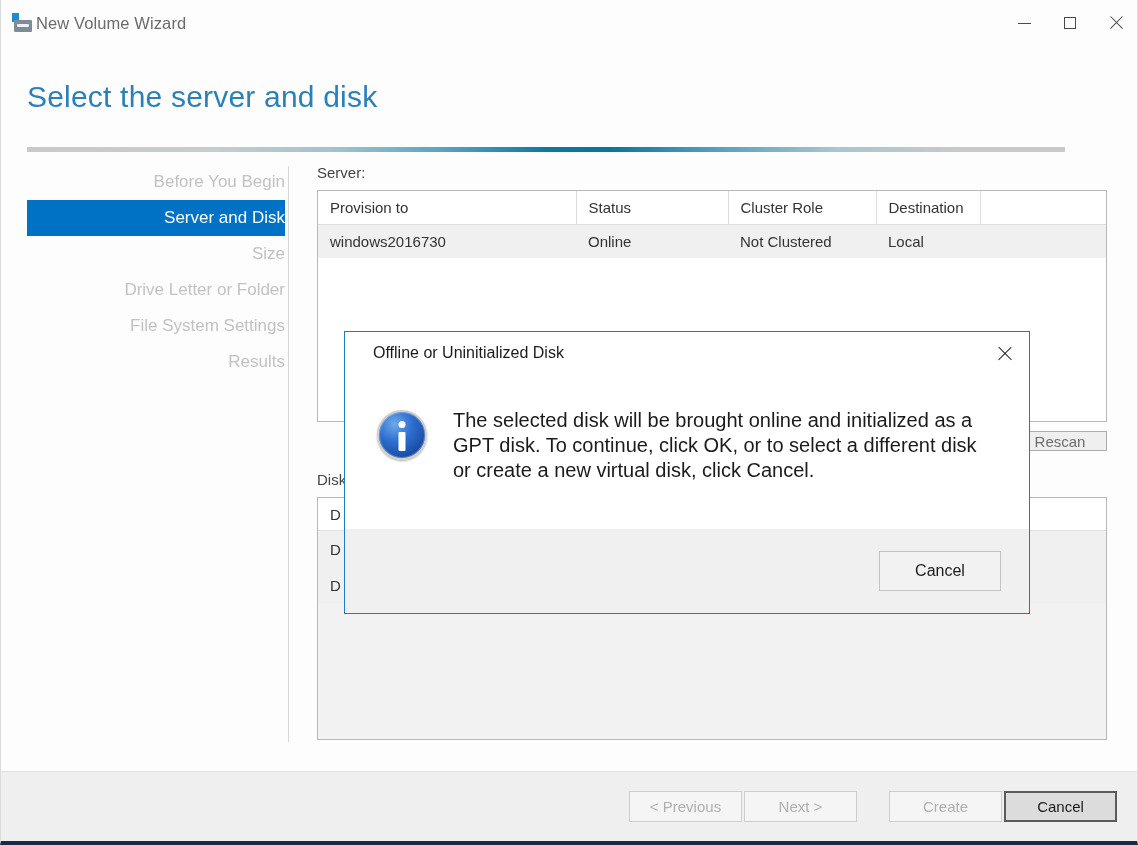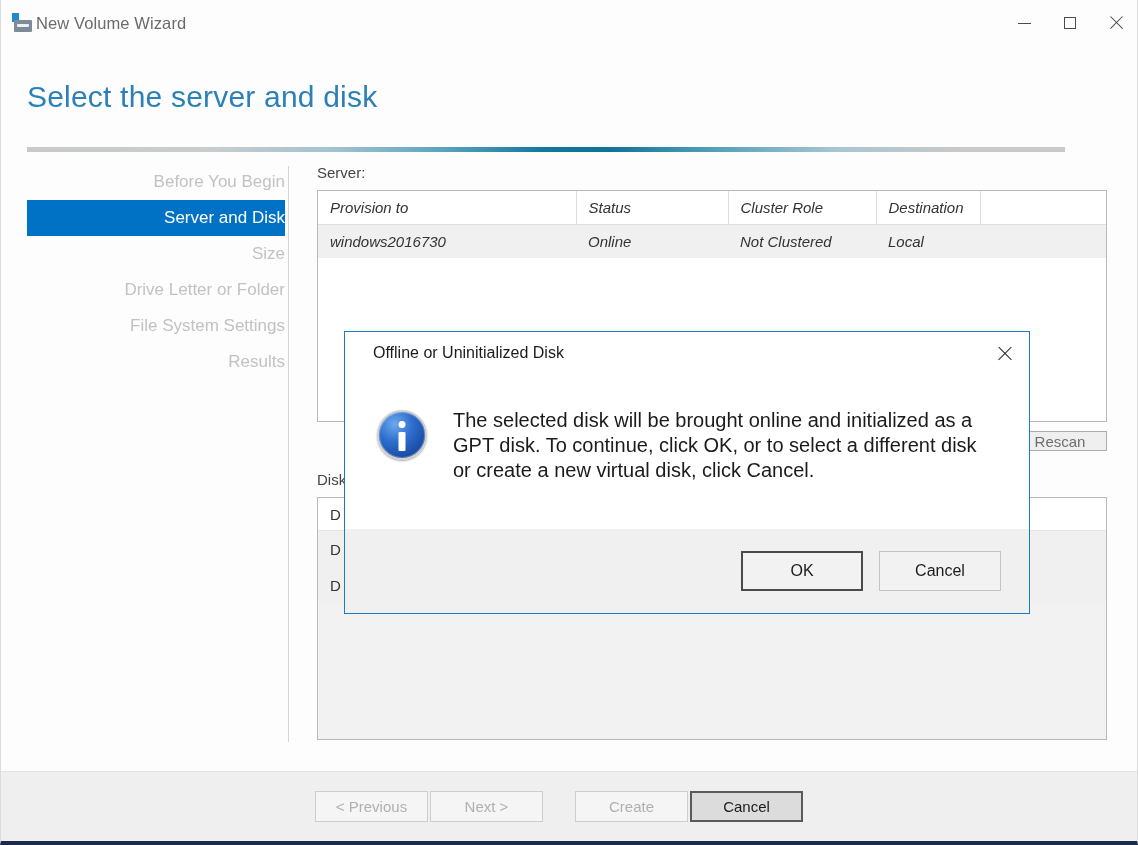--- a/index.html
+++ b/index.html
@@ -172,21 +172,20 @@
     white-space: nowrap;
   }
 
   
   .server-panel {
     width: 790px;
     height: 232px;
     border: 1px solid #b8b8b8;
     background: #ffffff;
     overflow: hidden;
-    font-style: italic;
   }
   .tbl {
     width: 100%;
     border-collapse: collapse;
     table-layout: fixed;
   }
   .tbl th {
     text-align: left;
     font-weight: 400;
     font-size: 15px;
@@ -266,21 +265,21 @@
     background: #e3e3e3;
   }
   .footer {
     position: absolute;
     left: 0; top: 772px;
     width: 1138px;
     height: 69px;
     background: #efefef;
     display: flex;
     align-items: center;
-    justify-content: center;
+    justify-content: flex-end;
     padding-right: 22px;
     gap: 0px;
   }
   .foot-btn {
     width: 113px;
     height: 31px;
     font-size: 15px;
     font-family: "Liberation Sans", sans-serif;
     background: #f5f5f5;
     border: 1px solid #cdcdcd;
@@ -545,20 +544,19 @@
         <div class="dlg-close-glyph"></div>
       </div>
     </div>
 
     <div class="dlg-body">
       <div class="info-icon"></div>
       <div class="dlg-message">The selected disk will be brought online and initialized as a GPT disk. To continue, click OK, or to select a different disk or create a new virtual disk, click Cancel.</div>
     </div>
 
     <div class="dlg-footer">
-      <button class="dlg-btn default">OK</button>
       <div class="dlg-btn-gap"></div>
       <button class="dlg-btn">Cancel</button>
     </div>
 
   </div>
 
 </div>
 
 </body></html>

